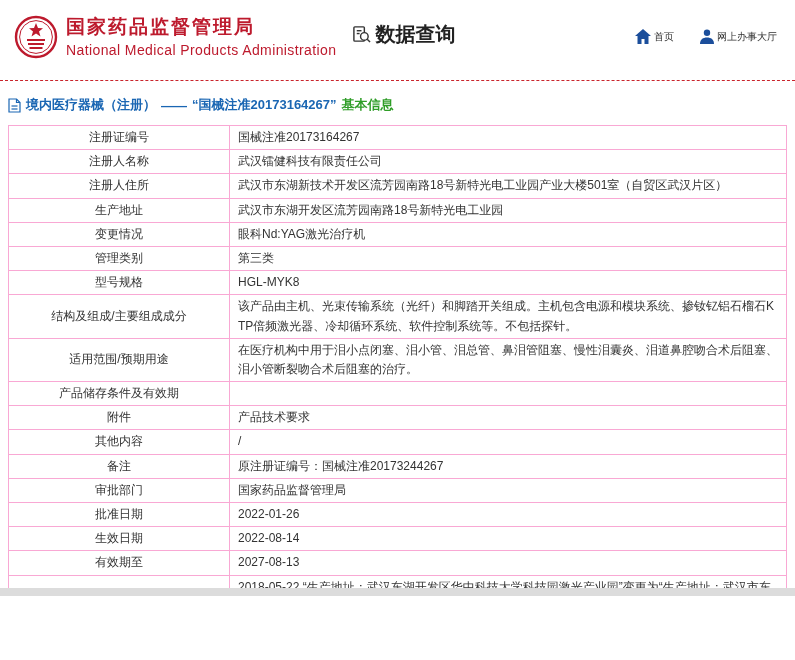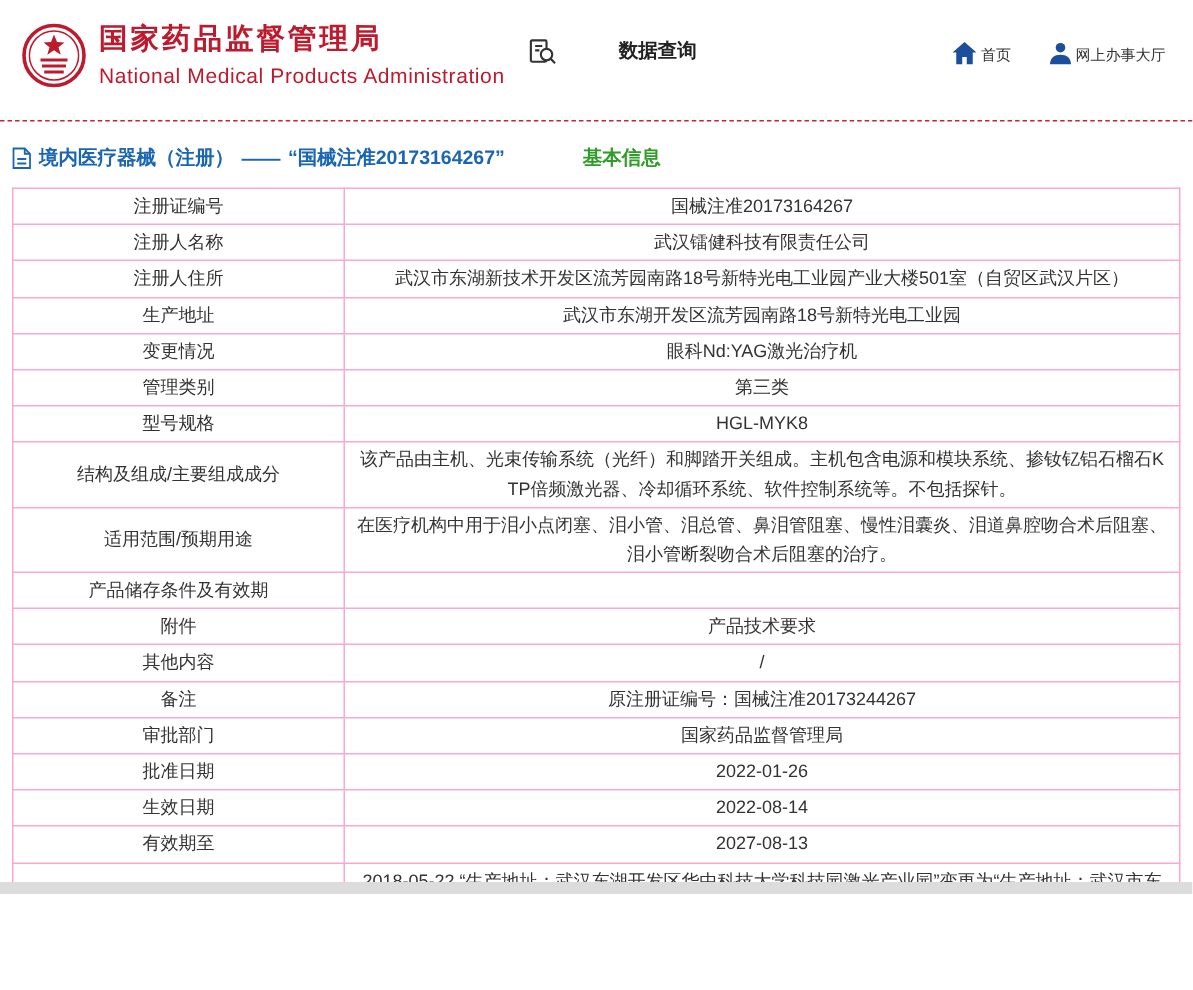--- a/index.html
+++ b/index.html
@@ -20,21 +20,21 @@
   .emblem { width:44px; height:44px; flex:0 0 auto; }
   .brand-text { margin-left:8px; }
   .org-name {
     color:#bd1a2d; font-size:19px; font-weight:bold; letter-spacing:2px; line-height:1.2;
   }
   .org-name-en {
     color:#bd1a2d; font-size:14px; margin-top:3px; letter-spacing:0.4px;
   }
   .section-title {
     display:flex; align-items:center; margin-left:16px; margin-top:-6px;
-    font-size:13px; font-weight:bold; color:#222;gap:37px;
+    font-size:20px; font-weight:bold; color:#222;
   }
   .section-title .icon { margin-right:4px; display:inline-flex; }
   .header-nav { margin-left:auto; display:flex; gap:26px; }
   .nav-item {
     display:flex; flex-direction:row; align-items:center; gap:3px;
     font-size:10px; color:#333; text-decoration:none; cursor:pointer;
   }
 
   .dashed-divider {
     border:none; border-top:1px dashed #c9252c; margin:10px 0 0 0;
@@ -42,34 +42,34 @@
 
   
   .breadcrumb {
     display:flex; align-items:center; gap:5px;
     padding:15px 8px 11px 8px; font-size:13px;font-weight:bold;
   }
   .bc-icon { display:inline-flex; }
   .bc-category { color:#1a66b3; cursor:pointer; }
   .bc-dash { color:#1a66b3; }
   .bc-number { color:#1a66b3; }
-  .bc-suffix { color:#2f9d27;margin-left:47px; }
+  .bc-suffix { color:#2f9d27; }
 
   
   .table-wrap { padding:0 8px; }
   .info-table { width:100%; border-collapse:collapse; table-layout:fixed; }
   .col-label { width:221px; }
   .info-table td {
     border:1px solid #f9a8d4;
     font-size:12px; line-height:1.6; color:#333;
     padding:2px 8px; height:22px; vertical-align:middle;
     word-break:break-all;
   }
   td.label { text-align:center; }
-  td.value { text-align:center; }
+  td.value { text-align:left; }
   td.value.pre { white-space:pre-wrap; }
 
   .footer-strip {
     position:absolute; left:0; right:0; bottom:0; height:8px; background:#dcdcdc;
   }
 </style>
 </head>
 <body>
 
 <div class="page">

